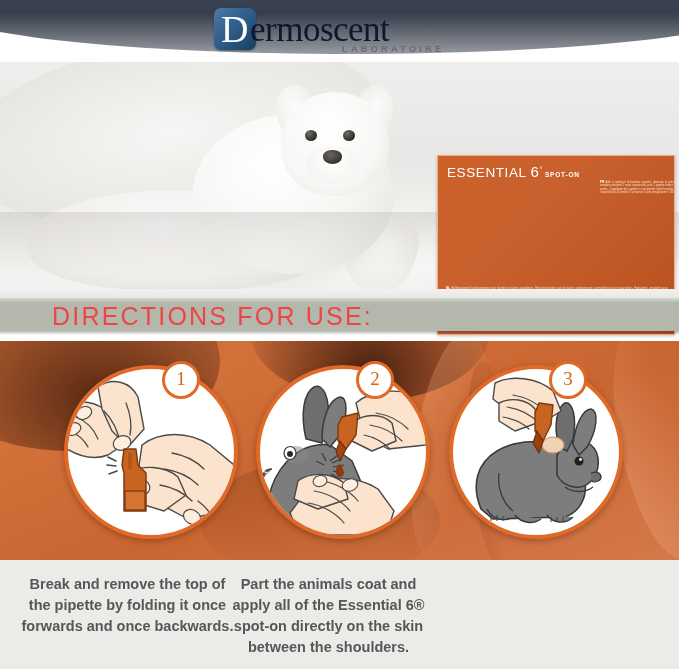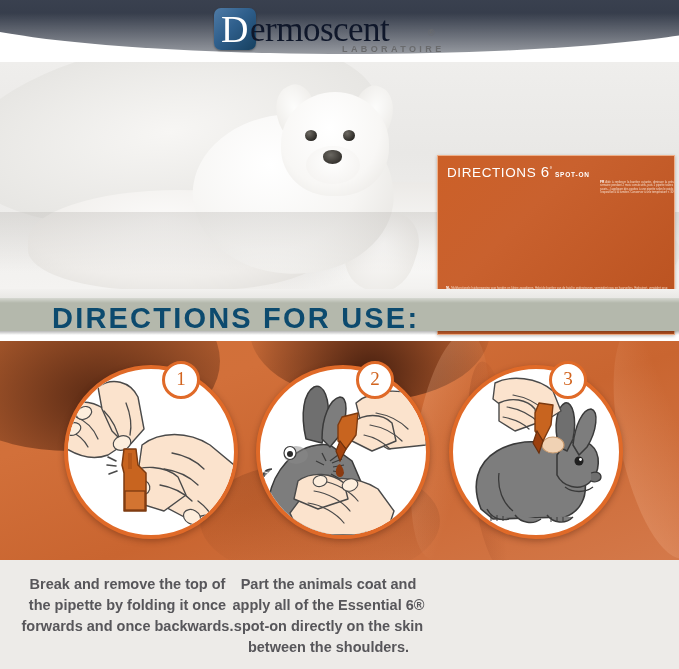--- a/index.html
+++ b/index.html
@@ -82,22 +82,22 @@
   .blk.b1{top:25px;}
   .blk.b4{top:131px;}
 
   
   .band-wrap{position:absolute;left:0;top:289px;width:679px;height:52px;overflow:hidden;}
   .band-top{position:absolute;left:0;top:0;width:679px;height:11px;
     background:linear-gradient(180deg,#f2f1ef 0%,#e7e6e3 100%);}
   .band{position:absolute;left:0;top:9px;width:679px;height:33px;background:#b4b8ac;}
   .band-hl{position:absolute;left:0;top:9px;width:679px;height:5px;
     background:linear-gradient(180deg,rgba(255,255,255,.45),rgba(255,255,255,0));}
-  .band-txt{position:absolute;left:52px;top:13px;font-size:29px;color:#0c4a6e;
-    letter-spacing:2.2px;font-weight:700;}
+  .band-txt{position:absolute;left:52px;top:13px;font-size:25px;color:#ef4444;
+    letter-spacing:2.2px;font-weight:400;}
   .band-shadow{position:absolute;left:0;top:42px;width:679px;height:4px;
     background:linear-gradient(180deg,rgba(0,0,0,.28),rgba(0,0,0,0));}
 
   
   .steps{position:absolute;left:0;top:341px;width:679px;height:219px;overflow:hidden;
     background:linear-gradient(160deg,#cf7038 0%,#d2703a 25%,#c96530 55%,#d4794a 100%);}
   .st-dark-l{position:absolute;left:-80px;top:-70px;width:300px;height:180px;border-radius:50%;
     background:radial-gradient(ellipse at 60% 70%,#5a2a14 0%,rgba(90,42,20,.35) 55%,rgba(90,42,20,0) 78%);}
   .st-dark-c{position:absolute;left:250px;top:-80px;width:240px;height:140px;border-radius:50%;
     background:radial-gradient(ellipse at 50% 80%,#4a2110 0%,rgba(74,33,16,.3) 58%,rgba(74,33,16,0) 80%);}
@@ -166,21 +166,21 @@
     <div class="pup-head"></div>
     <div class="pup-muz"></div>
     <div class="pup-eye-l"></div>
     <div class="pup-eye-r"></div>
     <div class="pup-nose"></div>
     <div class="ph-shadow"></div>
   </div>
 
   <div class="label">
     <div class="label-title">
-      <span>DIRECTIONS</span>
+      <span>ESSENTIAL</span>
       <span class="six">6</span><sup>°</sup><span class="spot">SPOT-ON</span>
     </div>
     <div class="blk b1">
       <b>FR</b>
       <span>Aide à renforcer la barrière cutanée, diminuer la présence de pellicules et freiner la chute de poils. Hydrate, désodorise, antioxydant. Appliquer sur la peau 1 pipette par semaine pendant 2 mois consécutifs, puis 1 pipette toutes les 2 semaines aussi longtemps que nécessaire. Pour les petits mammifères (lapin, furet, cochon d'Inde, hamster, rat, souris...) appliquer des gouttes à une pipette selon le poids de l'animal. Sans parfum ajouté. Ne pas avaler ; éviter le contact avec les yeux ; tenir hors de portée des enfants. Éviter l'exposition à la lumière. Conserver à une température &lt; 30°C. Contient de linalol et de l'eugénol. Peut produire une réaction allérgique.</span>
     </div>
 
     <div class="blk b4">
       <b>NL</b>
       <span>Multifunctionele huidverzorging voor honden en kleine zoogdieren. Helpt de barrière van de huid te ondersteunen, vermindert roos en haarverlies. Hydrateert, verwijdert geur, anti-oxidans. Breng 1 pipet per week aan op de huid gedurende twee opeenvolgende maanden, gevolgd door een regelmatig gebruik van 1 pipet per 2 weken, zolang als nodig. Voor kleine zoogdieren (konijnen, fretten, cavia's, hamsters, ratten en muizen) is het aanbevolen om enkele druppels tot 1 volledig pipet te gebruiken in verhouding tot het lichaamsgewicht. Geen geurstof toegevoegd. Alleen voor uitwendig gebruik bij dieren. Niet inslikken; contact met de ogen vermijden; buiten bereik van kinderen bewaren. Niet blootstellen aan licht. Bewaren bij een temperatuur &lt; 30°C. Bevat linalool en eugenol. Kan een allergische reactie veroorzaken.</span>

